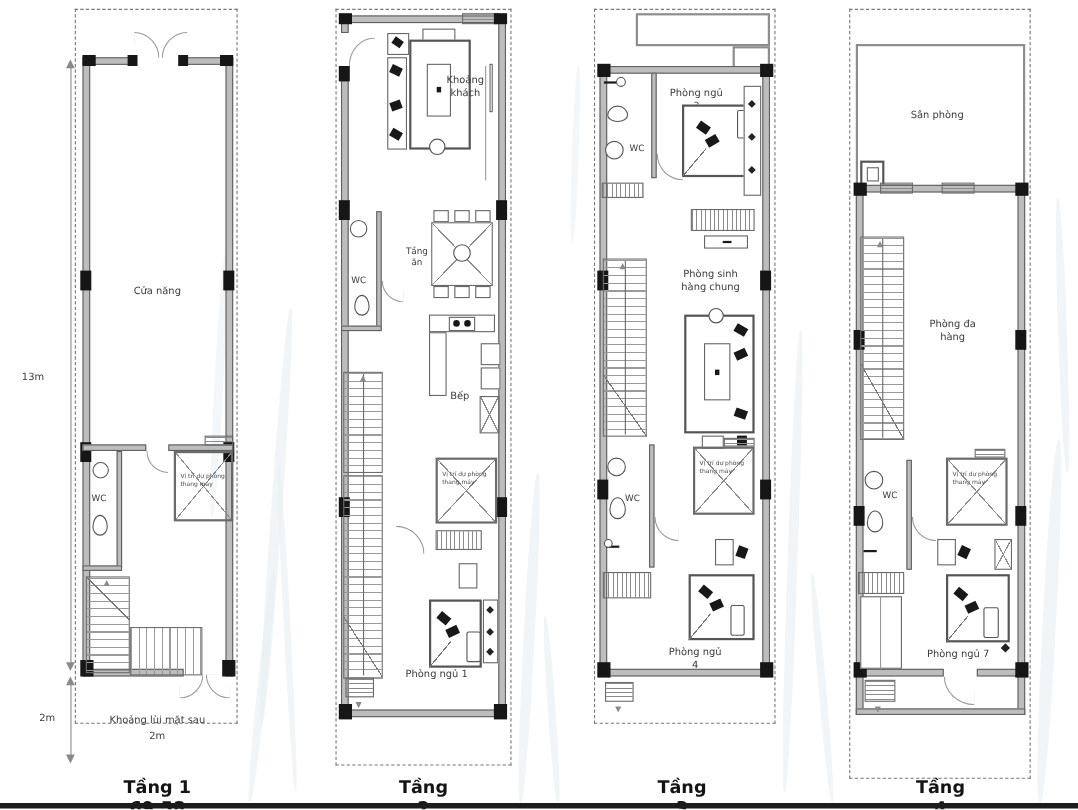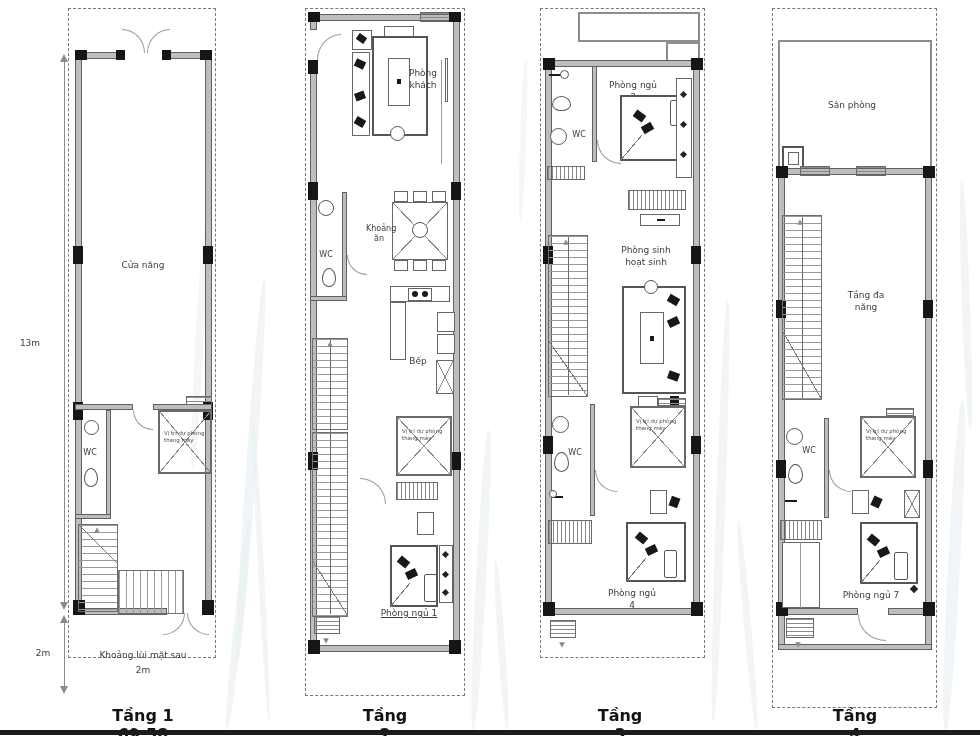--- a/index.html
+++ b/index.html
@@ -163,38 +163,38 @@
     <div class="blackmark" style="left:355px;top:60px;width:10px;height:8px;transform:rotate(25deg);"></div>
     <div class="blackmark" style="left:355px;top:92px;width:10px;height:8px;transform:rotate(-20deg);"></div>
     <div class="blackmark" style="left:355px;top:118px;width:10px;height:8px;transform:rotate(30deg);"></div>
     <div class="furn1" style="left:384px;top:26px;width:30px;height:14px;"></div>
     <div class="furn" style="left:372px;top:36px;width:56px;height:100px;"></div>
     <div class="furn1" style="left:388px;top:58px;width:22px;height:48px;"></div>
     <div class="blackmark" style="left:397px;top:79px;width:4px;height:5px;"></div>
     <div class="circle" style="left:390px;top:126px;width:15px;height:15px;"></div>
     <div class="furn1" style="left:445px;top:58px;width:3px;height:44px;"></div>
     <div class="abs" style="left:441px;top:60px;width:1px;height:104px;background:#9a9a9a;"></div>
-    <div class="lbl" style="left:398px;top:68px;width:50px;">Phòng khách</div>
+    <div class="lbl" style="left:398px;top:68px;width:50px;">Khoảng khách</div>
 
     <div class="ww" style="left:342px;top:192px;width:5px;height:108px;"></div>
     <div class="ww" style="left:310px;top:296px;width:37px;height:5px;"></div>
     <div class="circle" style="left:318px;top:200px;width:16px;height:16px;"></div>
     <div class="toilet" style="left:322px;top:268px;width:14px;height:19px;"></div>
     <div class="lbls" style="left:312px;top:250px;width:28px;">WC</div>
     <div class="arcBL" style="left:347px;top:255px;width:20px;height:20px;"></div>
 
     <div class="xbox" style="left:392px;top:202px;width:56px;height:58px;border-width:1.5px;"></div>
     <div class="furn1" style="left:394px;top:191px;width:14px;height:11px;"></div>
     <div class="furn1" style="left:413px;top:191px;width:14px;height:11px;"></div>
     <div class="furn1" style="left:432px;top:191px;width:14px;height:11px;"></div>
     <div class="furn1" style="left:394px;top:260px;width:14px;height:11px;"></div>
     <div class="furn1" style="left:413px;top:260px;width:14px;height:11px;"></div>
     <div class="furn1" style="left:432px;top:260px;width:14px;height:11px;"></div>
     <div class="circle" style="left:412px;top:222px;width:16px;height:16px;"></div>
-    <div class="lbls" style="left:366px;top:224px;width:26px;">Khoảng ăn</div>
+    <div class="lbls" style="left:366px;top:224px;width:26px;">Tầng ăn</div>
 
     <div class="furn1" style="left:390px;top:286px;width:60px;height:16px;"></div>
     <div class="furn1" style="left:390px;top:302px;width:16px;height:58px;"></div>
     <div class="furn1" style="left:408px;top:288px;width:24px;height:13px;"></div>
     <div class="blackmark" style="left:412px;top:291px;width:6px;height:6px;border-radius:50%;"></div>
     <div class="blackmark" style="left:422px;top:291px;width:6px;height:6px;border-radius:50%;"></div>
     <div class="furn1" style="left:437px;top:312px;width:18px;height:20px;"></div>
     <div class="furn1" style="left:437px;top:334px;width:18px;height:20px;"></div>
     <div class="lbl" style="left:404px;top:356px;width:28px;">Bếp</div>
     <div class="xbox" style="left:436px;top:360px;width:18px;height:34px;border-width:1px;"></div>
@@ -213,21 +213,21 @@
     <div class="furn1" style="left:417px;top:512px;width:17px;height:23px;"></div>
     <div class="furn" style="left:390px;top:545px;width:48px;height:62px;"></div>
     <div class="pillow" style="left:424px;top:574px;width:11px;height:26px;"></div>
     <div class="blackmark" style="left:398px;top:558px;width:11px;height:8px;transform:rotate(40deg);"></div>
     <div class="blackmark" style="left:406px;top:570px;width:11px;height:8px;transform:rotate(-25deg);"></div>
     <div class="diag2" style="left:390px;top:583px;width:20px;height:24px;"></div>
     <div class="furn1" style="left:439px;top:545px;width:14px;height:58px;"></div>
     <div class="dmd" style="left:443px;top:552px;width:5px;height:5px;"></div>
     <div class="dmd" style="left:443px;top:572px;width:5px;height:5px;"></div>
     <div class="dmd" style="left:443px;top:590px;width:5px;height:5px;"></div>
-    <div class="lbl" style="left:377px;top:608px;width:64px;text-decoration:underline;">Phòng ngủ 1</div>
+    <div class="lbl" style="left:365px;top:608px;width:64px;">Phòng ngủ 1</div>
 
     <div class="hatchh" style="left:314px;top:616px;width:26px;height:18px;"></div>
     <div class="arrS" style="left:322px;top:637px;transform:scale(.7);"></div>
 
     <div class="cap" style="left:357px;top:706px;width:56px;">Tầng 2</div>
   </div>
 
   <div>
     <div class="dash" style="left:540px;top:8px;width:165px;height:650px;"></div>
 
@@ -264,21 +264,21 @@
     <div class="blackmark" style="left:642px;top:124px;width:11px;height:8px;transform:rotate(-30deg);"></div>
     <div class="diag2" style="left:620px;top:135px;width:22px;height:26px;"></div>
     <div class="furn1" style="left:676px;top:78px;width:16px;height:100px;"></div>
     <div class="dmd" style="left:681px;top:92px;width:5px;height:5px;"></div>
     <div class="dmd" style="left:681px;top:122px;width:5px;height:5px;"></div>
     <div class="dmd" style="left:681px;top:152px;width:5px;height:5px;"></div>
     <div class="hatchv" style="left:628px;top:190px;width:58px;height:20px;"></div>
     <div class="furn1" style="left:640px;top:214px;width:40px;height:12px;"></div>
     <div class="blackmark" style="left:657px;top:219px;width:8px;height:2px;"></div>
 
-    <div class="lbl" style="left:616px;top:245px;width:60px;">Phòng sinh hoạt sinh</div>
+    <div class="lbl" style="left:616px;top:245px;width:60px;">Phòng sinh hàng chung</div>
     <div class="furn" style="left:622px;top:286px;width:64px;height:108px;"></div>
     <div class="furn1" style="left:640px;top:312px;width:24px;height:52px;"></div>
     <div class="blackmark" style="left:650px;top:336px;width:4px;height:5px;"></div>
     <div class="blackmark" style="left:668px;top:296px;width:11px;height:8px;transform:rotate(30deg);"></div>
     <div class="blackmark" style="left:668px;top:318px;width:11px;height:8px;transform:rotate(-25deg);"></div>
     <div class="blackmark" style="left:668px;top:372px;width:11px;height:8px;transform:rotate(20deg);"></div>
     <div class="circle" style="left:644px;top:280px;width:14px;height:14px;"></div>
     <div class="furn1" style="left:638px;top:396px;width:20px;height:12px;"></div>
     <div class="blackmark" style="left:670px;top:396px;width:9px;height:9px;"></div>
 
@@ -335,21 +335,21 @@
 
     <div class="pier" style="left:776px;top:166px;width:12px;height:12px;"></div>
     <div class="pier" style="left:923px;top:166px;width:12px;height:12px;"></div>
     <div class="pier" style="left:776px;top:300px;width:10px;height:18px;"></div>
     <div class="pier" style="left:923px;top:300px;width:10px;height:18px;"></div>
     <div class="pier" style="left:776px;top:460px;width:10px;height:18px;"></div>
     <div class="pier" style="left:923px;top:460px;width:10px;height:18px;"></div>
     <div class="pier" style="left:776px;top:602px;width:12px;height:14px;"></div>
     <div class="pier" style="left:923px;top:602px;width:12px;height:14px;"></div>
 
-    <div class="lbl" style="left:840px;top:290px;width:52px;">Tầng đa năng</div>
+    <div class="lbl" style="left:840px;top:290px;width:52px;">Phòng đa hàng</div>
 
     <div class="stair" style="left:782px;top:215px;width:40px;height:185px;"></div>
     <div class="rail" style="left:802px;top:217px;width:1px;height:181px;"></div>
     <div class="diag" style="left:782px;top:330px;width:40px;height:70px;"></div>
     <div class="arrN" style="left:796px;top:218px;transform:scale(.7);"></div>
 
     <div class="ww" style="left:824px;top:418px;width:5px;height:100px;"></div>
     <div class="circle" style="left:786px;top:428px;width:17px;height:17px;"></div>
     <div class="toilet" style="left:788px;top:464px;width:15px;height:20px;"></div>
     <div class="blackmark" style="left:785px;top:500px;width:12px;height:2px;"></div>

